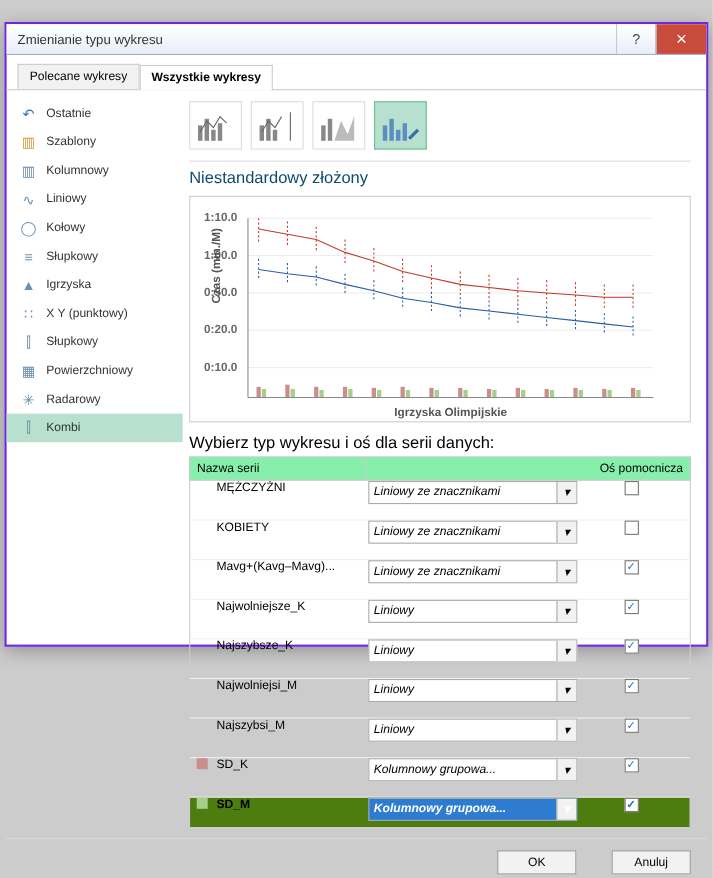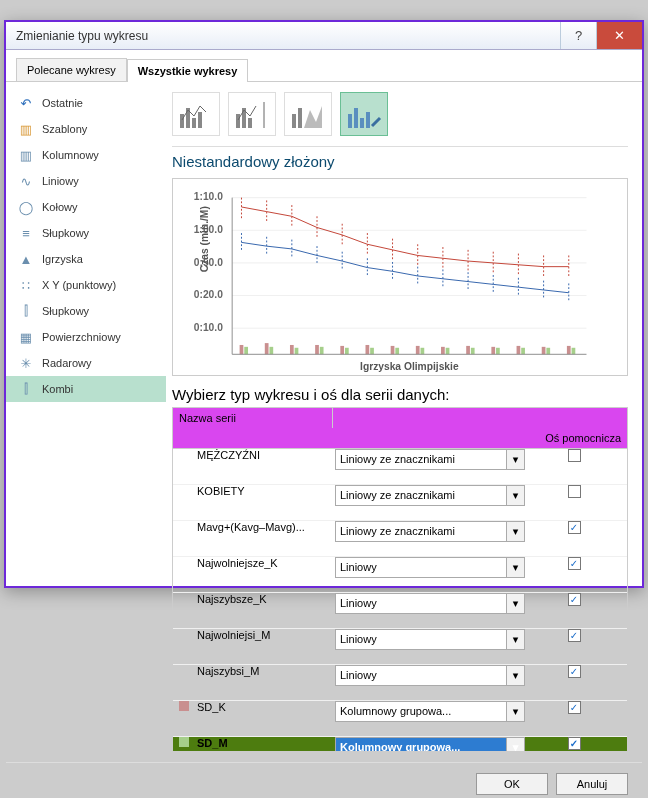--- a/index.html
+++ b/index.html
@@ -23,38 +23,38 @@
 .main { flex: 1; padding: 10px 14px 10px 6px; display: flex; flex-direction: column; }
 .thumbs { display: flex; gap: 8px; margin-bottom: 6px; }
 .thumb { width: 48px; height: 44px; border: 1px solid #ddd; display: flex; align-items: center; justify-content: center; background: #fff; cursor: default; }
 .thumb.selected { background: #b8e0ce; border-color: #6abf95; }
 .thumb svg { width: 36px; height: 32px; }
 hr.sep { border: none; border-top: 1px solid #ddd; margin: 4px 0 6px 0; }
 .main-title { font-size: 15px; color: #0c4a6e; margin-bottom: 8px; }
 .preview { border: 1px solid #ccc; height: 210px; background: #fff; display: flex; align-items: center; justify-content: center; color: #999; font-size: 9px; position: relative; overflow: hidden; font-weight: bold; }
 .preview svg { width: 100%; height: 100%; }
 .series-label { font-size: 15px; margin: 10px 0 4px 0; }
-.series-head { display: flex; border: 1px solid #ccc; background: #d946ef; font-size: 11px; flex-direction: column; }
+.series-head { display: flex; border: 1px solid #ccc; background: #86efac; font-size: 11px; }
 .series-head > div { padding: 4px 6px; border-right: 1px solid #ccc; }
 .col-name { width: 160px; }
 .col-type { width: 190px; }
 .col-axis { flex: 1; text-align: right; border-right: none !important; }
 .series-body { border: 1px solid #ccc; border-top: none; height: 322px; overflow-y: scroll; }
 .series-row { display: flex; align-items: flex-start; height: 36px; padding: 0 4px; border-bottom: 1px solid #f0f0f0; }
 .series-row.selected { background: #4d7c0f; font-weight: bold; }
 .swatch { width: 10px; height: 10px; margin: 0 6px 0 2px; }
 .row-name { width: 140px; padding-left: 2px; white-space: nowrap; overflow: hidden; text-overflow: ellipsis; }
 .row-type { width: 190px; display: flex; }
-.fake-select { flex: 1; border: 1px solid #aaa; height: 21px; display: flex; align-items: center; padding: 0 4px; background: #fff; position: relative; }
+.fake-select { flex: 1; border: 1px solid #aaa; height: 21px; display: flex; align-items: center; padding: 0 4px; background: #fff; position: relative; font-style: italic; }
 .fake-select .arrow { position: absolute; right: 0; top: 0; width: 18px; height: 100%; border-left: 1px solid #aaa; display: flex; align-items: center; justify-content: center; background: #f2f2f2; }
 .fake-select.active { background: #2d7cd1; color: #fff; }
 .row-axis { flex: 1; display: flex; justify-content: center; }
 .checkbox { width: 13px; height: 13px; border: 1px solid #777; background: #fff; display: inline-flex; align-items: center; justify-content: center; font-size: 10px; color: #1a6cc9; }
 .footer { padding: 10px 14px; display: flex; justify-content: flex-end; gap: 8px; border-top: 1px solid #ddd; }
-.btn { min-width: 72px; height: 22px; border: 1px solid #999; background: #f2f2f2; display: inline-flex; align-items: center; justify-content: center; cursor: default; }
+.btn { min-width: 72px; height: 22px; border: 1px solid #999; background: #f2f2f2; display: inline-flex; align-items: center; justify-content: center; cursor: default; margin-left: 24px; }
 </style>
 </head>
 <body>
 
 <div class="dialog">
   <div class="titlebar">
     <span class="titlebar-text">Zmienianie typu wykresu</span>
     <div class="titlebar-btns">
       <div class="tbtn">?</div>
       <div class="tbtn close">✕</div>

